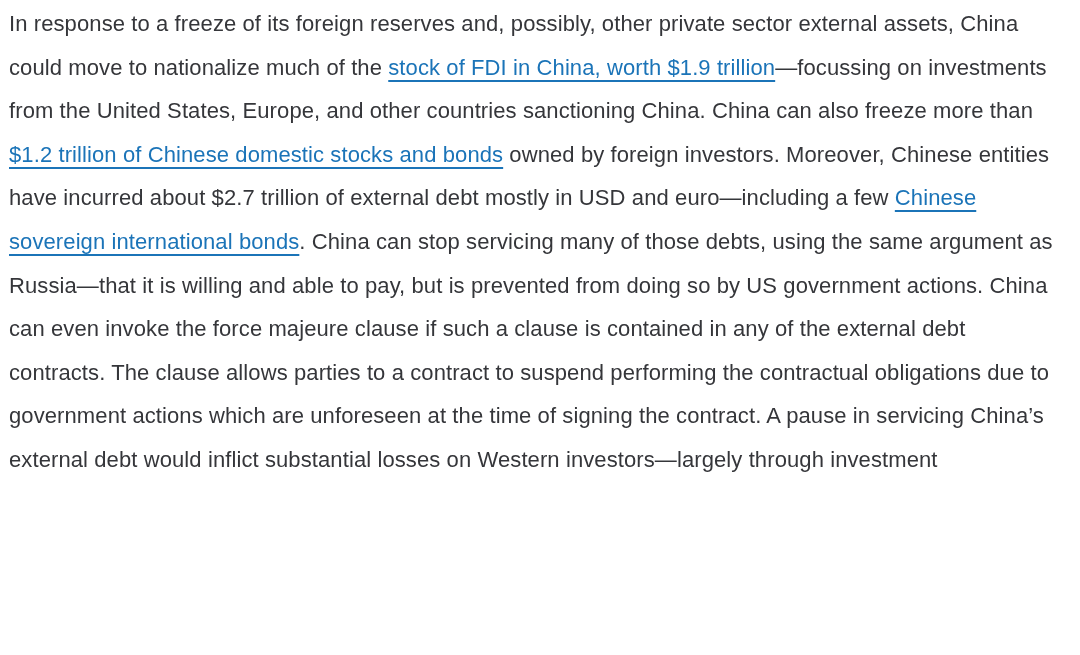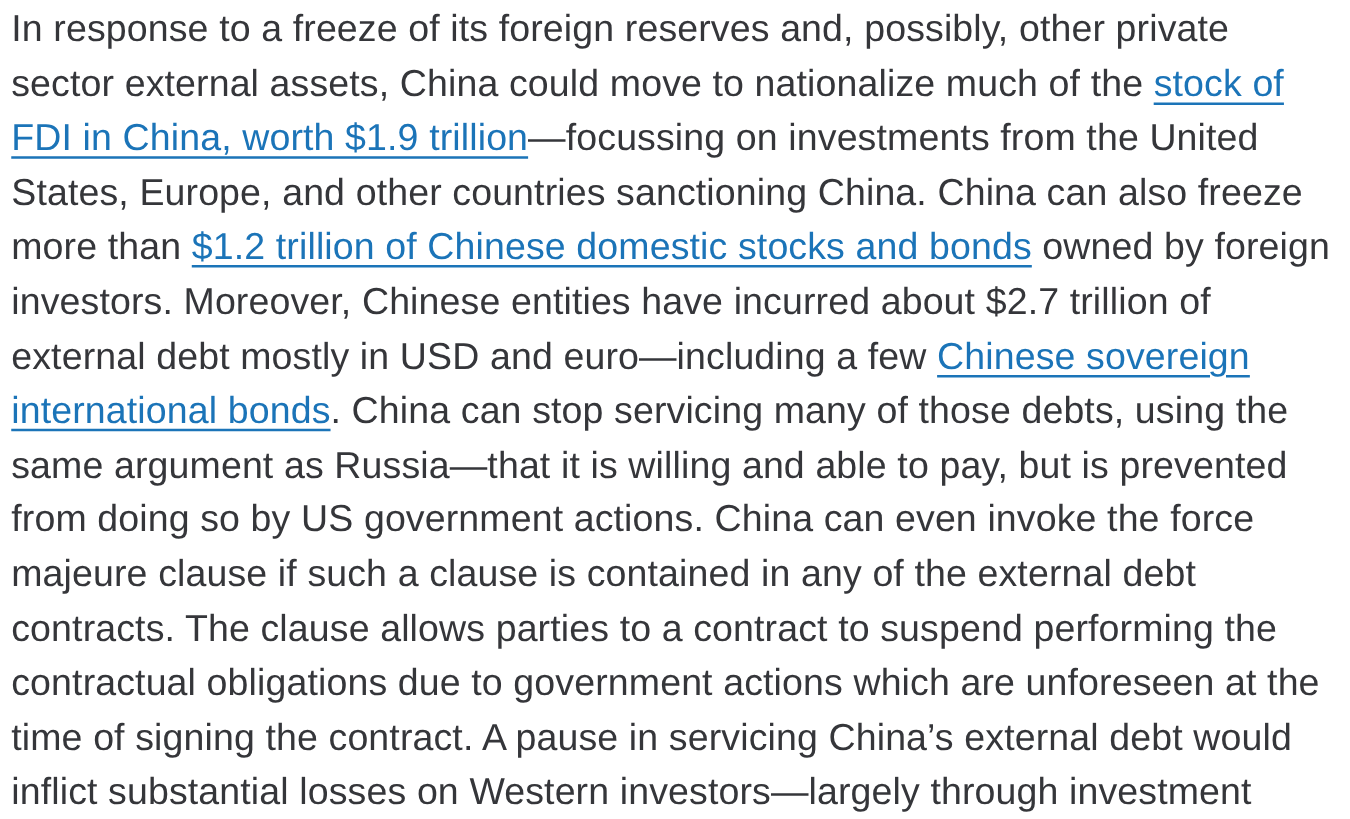--- a/index.html
+++ b/index.html
@@ -16,21 +16,21 @@
   }
   .article {
     box-sizing: border-box;
     width: 1080px;
     padding: 0 14px 0 9px;
   }
   .paragraph {
     margin: 0;
     padding-top: 2px;
     font-family: "Liberation Sans", "DejaVu Sans", sans-serif;
-    font-size: 30px;
+    font-size: 22px;
     line-height: 43.6px;
     letter-spacing: 0.1px;
     color: var(--text-color, #35363a);
     text-align: left;
   }
   .paragraph a.inline-link {
     color: var(--link-color, #1b74b8);
     text-decoration: underline;
     text-decoration-color: var(--link-color, #1b74b8);
     text-decoration-thickness: 2px;

